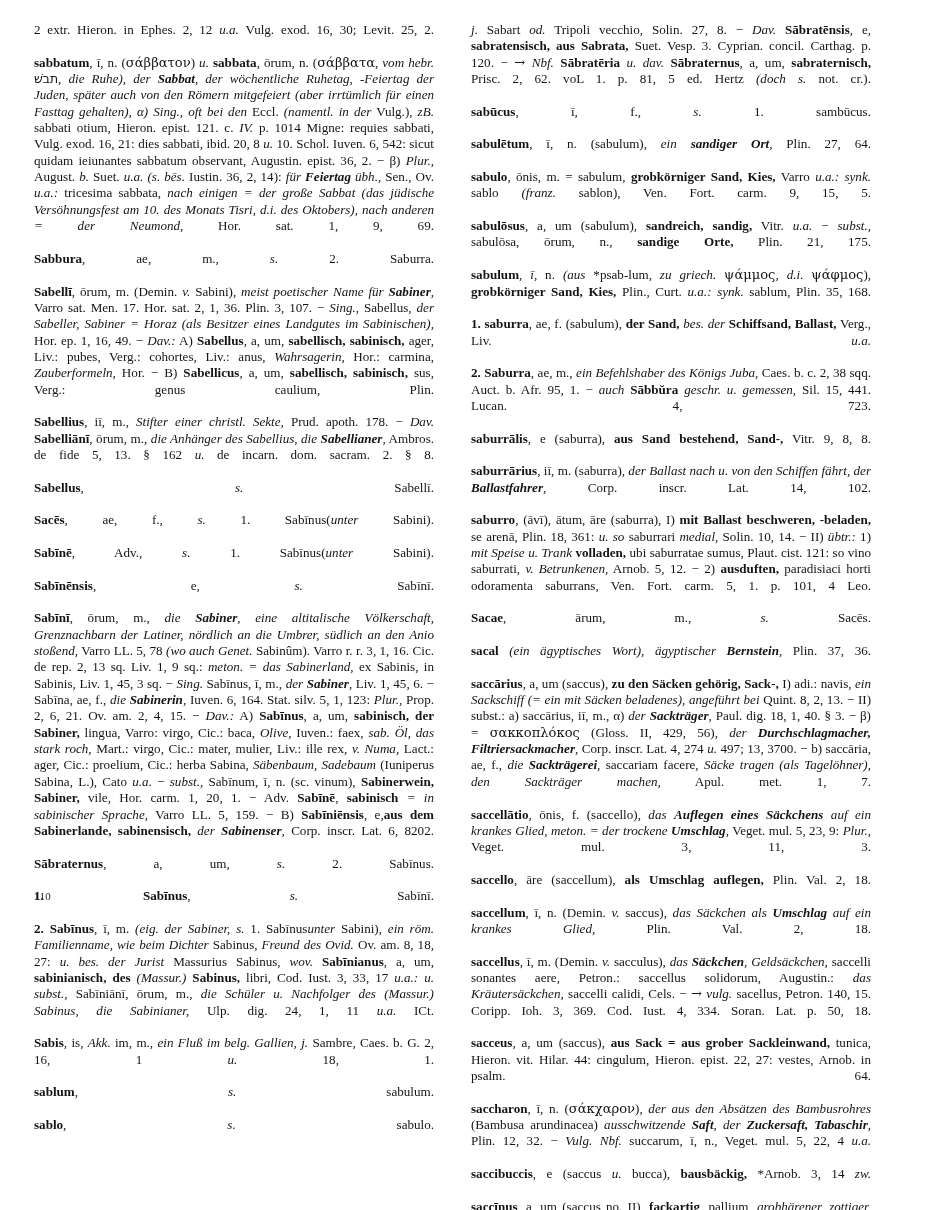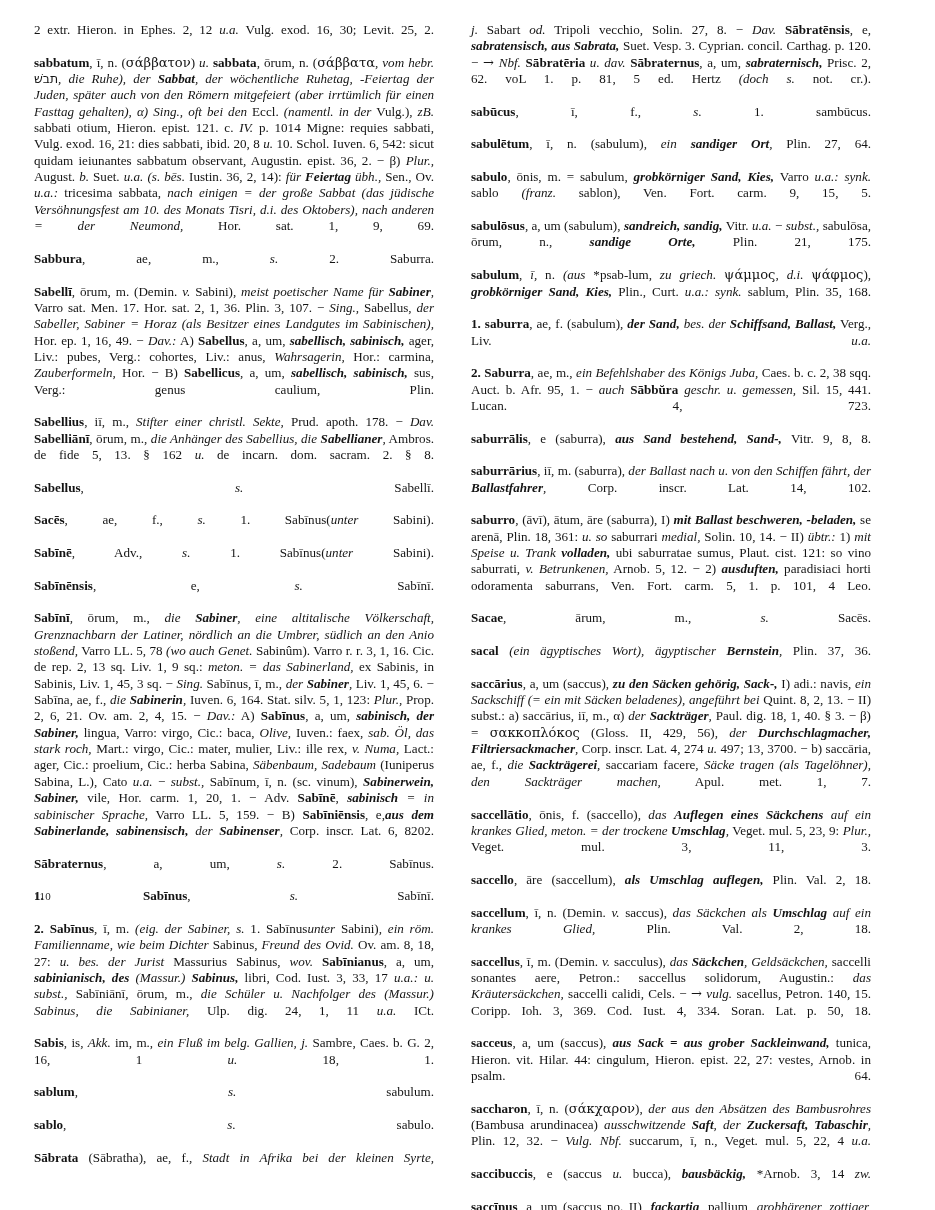--- a/index.html
+++ b/index.html
@@ -49,21 +49,20 @@
   .entry + .entry { margin-top: 0; }
 
   b, .hw {
     font-weight: bold;
   }
   i, .it {
     font-style: italic;
   }
   .bi {
     font-weight: bold;
-    font-style: italic;
   }
   .gr {
     font-family: "DejaVu Serif", serif;
     font-style: normal;
   }
   .gri {
     font-family: "DejaVu Serif", serif;
   }
   .heb {
     font-family: "DejaVu Sans", sans-serif;
@@ -107,21 +106,20 @@
         <p class="entry"><b>Sacēs</b>, ae, f., <i>s.</i> 1. Sabīnus(<i>unter</i> Sabini).</p>
         <p class="entry"><b>Sabīnē</b>, Adv., <i>s.</i> 1. Sabīnus(<i>unter</i> Sabini).</p>
         <p class="entry"><b>Sabīnēnsis</b>, e, <i>s.</i> Sabīnī.</p>
         <p class="entry"><b>Sabīnī</b>, ōrum, m., <i>die <b>Sabiner</b>, eine altitalische Völkerschaft, Grenznachbarn der Latiner, nördlich an die Umbrer, südlich an den Anio stoßend,</i> Varro LL. 5, 78 <i>(wo auch Genet.</i> Sabinûm). Varro r. r. 3, 1, 16. Cic. de rep. 2, 13 sq. Liv. 1, 9 sq.: <i>meton. = das Sabinerland,</i> ex Sabinis, in Sabinis, Liv. 1, 45, 3 sq. − <i>Sing.</i> Sabīnus, ī, m., <i>der <b>Sabiner</b>,</i> Liv. 1, 45, 6. − Sabīna, ae, f., <i>die <b>Sabinerin</b>,</i> Iuven. 6, 164. Stat. silv. 5, 1, 123: <i>Plur.,</i> Prop. 2, 6, 21. Ov. am. 2, 4, 15. − <i>Dav.:</i> A) <b>Sabīnus</b>, a, um, <span class="bi">sabinisch, der Sabiner,</span> lingua, Varro: virgo, Cic.: baca, <i>Olive,</i> Iuven.: faex, <i>sab. Öl, das stark roch,</i> Mart.: virgo, Cic.: mater, mulier, Liv.: ille rex, <i>v. Numa,</i> Lact.: ager, Cic.: proelium, Cic.: herba Sabina, <i>Säbenbaum, Sadebaum</i> (Iuniperus Sabina, L.), Cato <i>u.a.</i> − <i>subst.,</i> Sabīnum, ī, n. (sc. vinum), <span class="bi">Sabinerwein, Sabiner,</span> vile, Hor. carm. 1, 20, 1. − Adv. <b>Sabīnē</b>, <span class="bi">sabinisch</span> <i>= in sabinischer Sprache,</i> Varro LL. 5, 159. − B) <b>Sabīniēnsis</b>, e,<span class="bi">aus dem Sabinerlande, sabinensisch,</span> <i>der <b>Sabinenser</b>,</i> Corp. inscr. Lat. 6, 8202.</p>
         <p class="entry"><b>Sābraternus</b>, a, um, <i>s.</i> 2. Sabīnus.</p>
         <p class="entry"><b>1. Sabīnus</b>, <i>s.</i> Sabīnī.</p>
         <p class="entry"><b>2. Sabīnus</b>, ī, m. <i>(eig. der Sabiner, s.</i> 1. Sabīnus<i>unter</i> Sabini)<i>, ein röm. Familienname, wie beim Dichter</i> Sabinus, <i>Freund des Ovid.</i> Ov. am. 8, 18, 27: <i>u. bes. der Jurist</i> Massurius Sabinus, <i>wov.</i> <b>Sabīnianus</b>, a, um, <span class="bi">sabinianisch, des</span> <i>(Massur.)</i> <span class="bi">Sabinus,</span> libri, Cod. Iust. 3, 33, 17 <i>u.a.:</i> <i>u. subst.,</i> Sabīniānī, ōrum, m., <i>die Schüler u. Nachfolger des (Massur.) Sabinus, die Sabinianer,</i> Ulp. dig. 24, 1, 11 <i>u.a.</i> ICt.</p>
         <p class="entry"><b>Sabis</b>, is, <i>Akk.</i> im, m., <i>ein Fluß im belg. Gallien, j.</i> Sambre, Caes. b. G. 2, 16, 1 <i>u.</i> 18, 1.</p>
         <p class="entry"><b>sablum</b>, <i>s.</i> sabulum.</p>
         <p class="entry"><b>sablo</b>, <i>s.</i> sabulo.</p>
-        <p class="entry"><b>Sābrata</b> (Sābratha), ae, f., <i>Stadt in Afrika bei der kleinen Syrte,</i></p>
       </div>
 
     <div class="column right" id="right-col">
         <p class="entry"><i>j.</i> Sabart <i>od.</i> Tripoli vecchio, Solin. 27, 8. − <i>Dav.</i> <b>Sābratēnsis</b>, e, <span class="bi">sabratensisch, aus Sabrata,</span> Suet. Vesp. 3. Cyprian. concil. Carthag. p. 120. − <span class="arrow">→</span> <i>Nbf.</i> <b>Sābratēria</b> <i>u. dav.</i> <b>Sābraternus</b>, a, um, <span class="bi">sabraternisch,</span> Prisc. 2, 62. voL 1. p. 81, 5 ed. Hertz <i>(doch s.</i> not. cr.).</p>
         <p class="entry"><b>sabūcus</b>, ī, f., <i>s.</i> 1. sambūcus.</p>
         <p class="entry"><b>sabulētum</b>, ī, n. (sabulum), <i>ein <b>sandiger Ort</b>,</i> Plin. 27, 64.</p>
         <p class="entry"><b>sabulo</b>, ōnis, m. = sabulum, <span class="bi">grobkörniger Sand, Kies,</span> Varro <i>u.a.: synk.</i> sablo <i>(franz.</i> sablon), Ven. Fort. carm. 9, 15, 5.</p>
         <p class="entry"><b>sabulōsus</b>, a, um (sabulum), <span class="bi">sandreich, sandig,</span> Vitr. <i>u.a.</i> − <i>subst.,</i> sabulōsa, ōrum, n., <span class="bi">sandige Orte,</span> Plin. 21, 175.</p>
         <p class="entry"><b>sabulum</b>, <i>ī,</i> n. <i>(aus</i> *psab-lum, <i>zu griech.</i> <span class="gri">ψάμμος</span>, <i>d.i.</i> <span class="gri">ψάφμος</span>), <span class="bi">grobkörniger Sand, Kies,</span> Plin., Curt. <i>u.a.: synk.</i> sablum, Plin. 35, 168.</p>
         <p class="entry"><b>1. saburra</b>, ae, f. (sabulum), <span class="bi">der Sand,</span> <i>bes. der</i> <span class="bi">Schiffsand, Ballast,</span> Verg., Liv. <i>u.a.</i></p>

